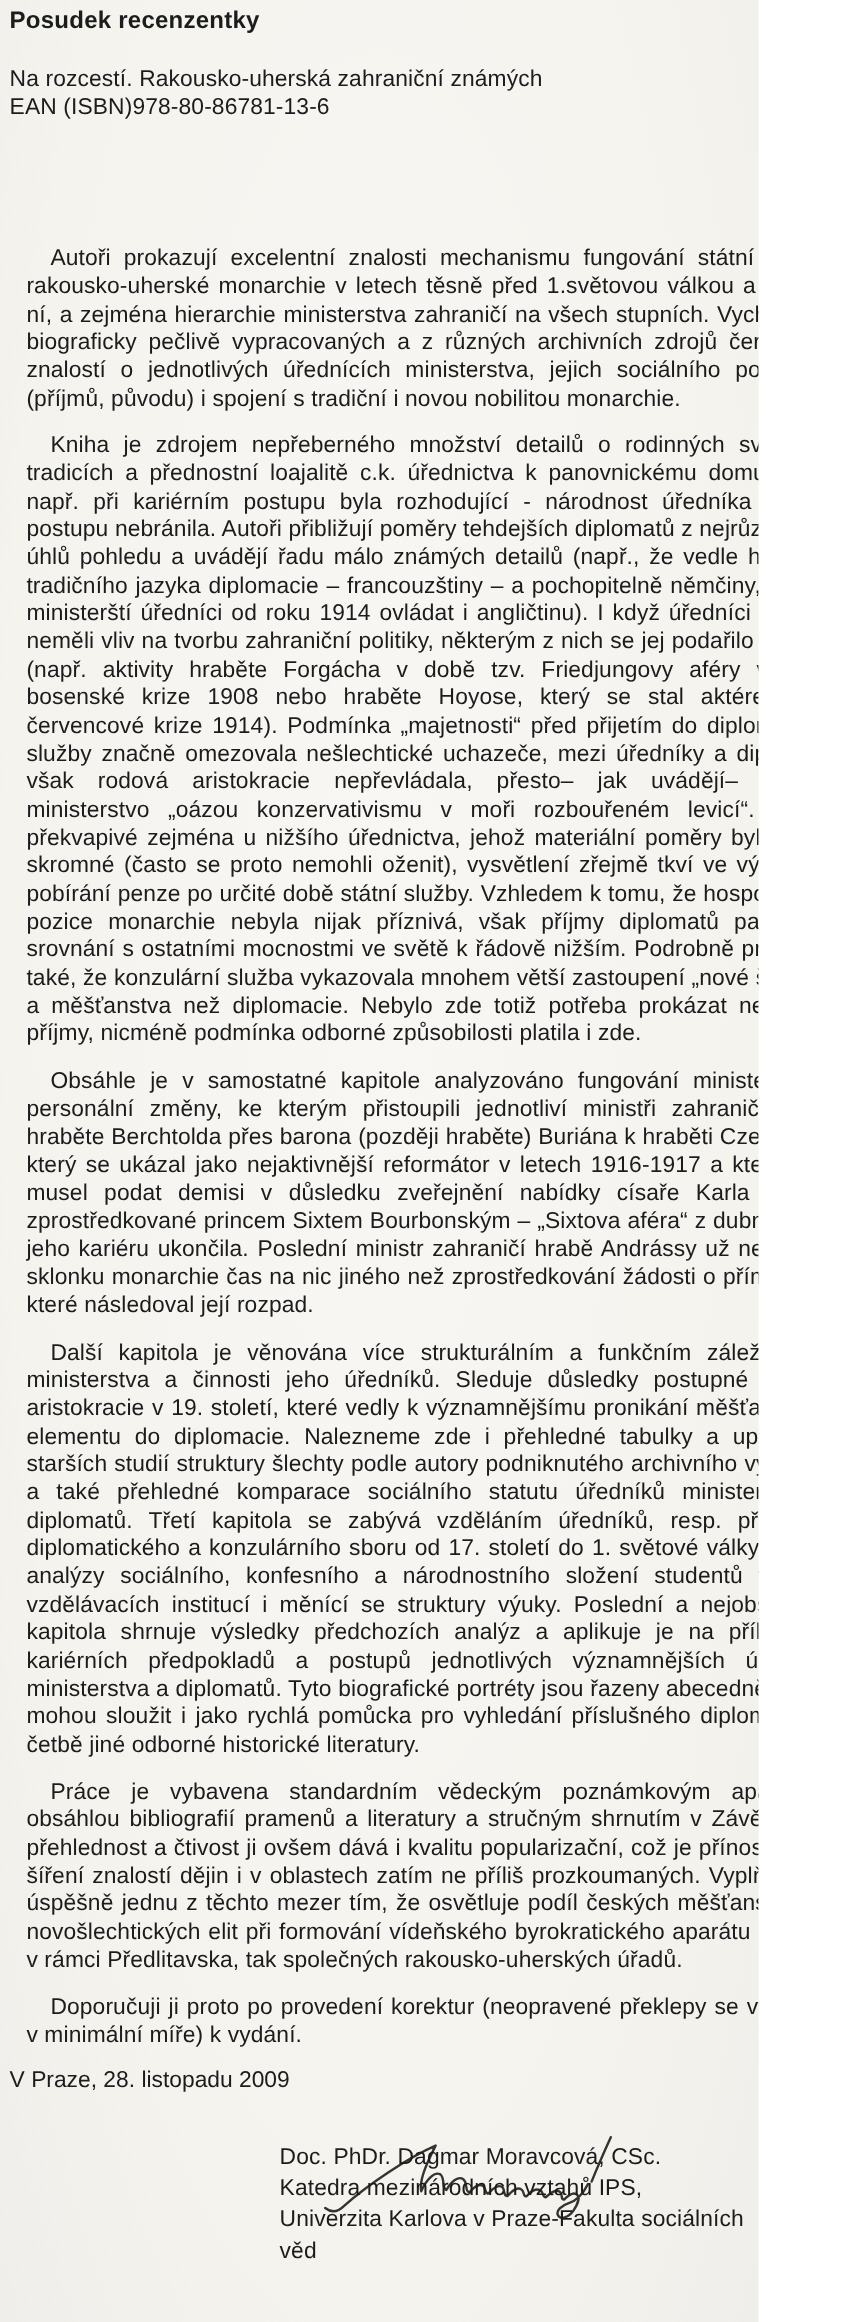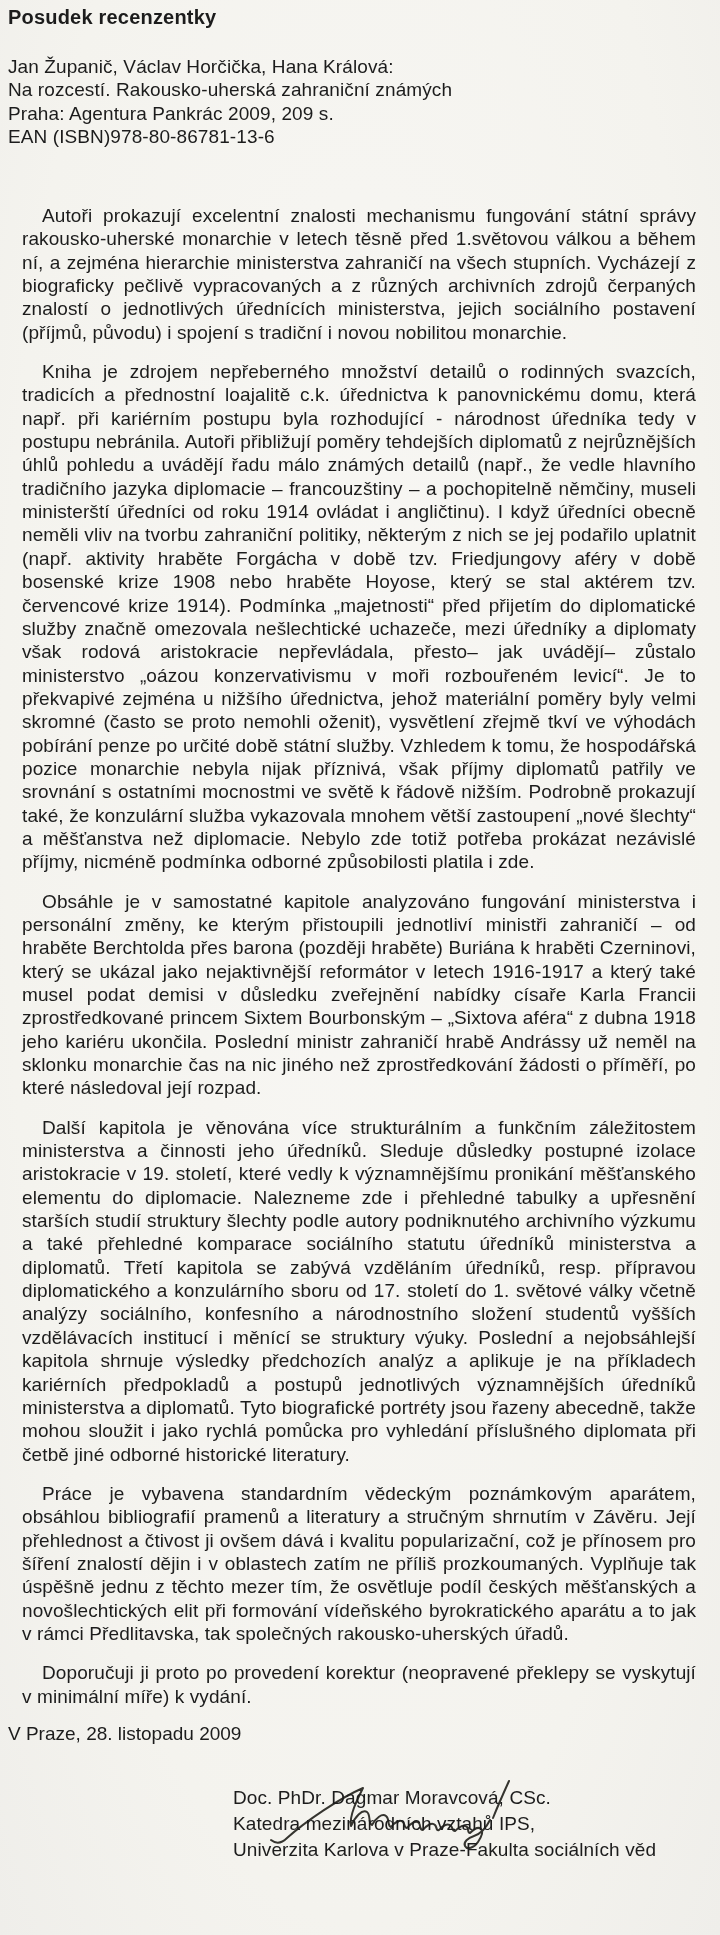--- a/index.html
+++ b/index.html
@@ -1,18 +1,18 @@
 <!DOCTYPE html>
 <html><head>
 <meta charset="utf-8">
 <style>
   html,body{margin:0;padding:0;}
   .page{
     position:relative;
-    width:720px;
+    width:632px;
     height:1935px;
     background:#f6f5f1;
     background-image:radial-gradient(ellipse at 50% 40%, #f8f7f4 0%, #f4f3ee 70%, #efeeea 100%);
     font-family:"Liberation Sans", sans-serif;
     color:#1c1c1c;
     overflow:hidden;
   }
   .doc-title{
     position:absolute;
     top:6px; left:8px;
@@ -59,23 +59,21 @@
   }
 </style>
 </head>
 <body>
 
 <div class="page">
 
   <div class="doc-title">Posudek recenzentky</div>
 
   <div class="biblio">
-    <div>Jan Županič, Václav Horčička, Hana Králová:</div>
     <div>Na rozcestí. Rakousko-uherská zahraniční známých</div>
-    <div>Praha: Agentura Pankrác 2009, 209 s.</div>
     <div>EAN (ISBN)978-80-86781-13-6</div>
   </div>
 
   <div class="body-text">
     <p>Autoři prokazují excelentní znalosti mechanismu fungování státní správy rakousko-uherské monarchie v letech těsně před 1.světovou válkou a během ní, a zejména hierarchie ministerstva zahraničí na všech stupních. Vycházejí z biograficky pečlivě vypracovaných a z různých archivních zdrojů čerpaných znalostí o jednotlivých úřednících ministerstva, jejich sociálního postavení (příjmů, původu) i spojení s tradiční i novou nobilitou monarchie.</p>
     <p>Kniha je zdrojem nepřeberného množství detailů o rodinných svazcích, tradicích a přednostní loajalitě c.k. úřednictva k panovnickému domu, která např. při kariérním postupu byla rozhodující - národnost úředníka tedy v postupu nebránila. Autoři přibližují poměry tehdejších diplomatů z nejrůznějších úhlů pohledu a uvádějí řadu málo známých detailů (např., že vedle hlavního tradičního jazyka diplomacie – francouzštiny – a pochopitelně němčiny, museli ministerští úředníci od roku 1914 ovládat i angličtinu). I když úředníci obecně neměli vliv na tvorbu zahraniční politiky, některým z nich se jej podařilo uplatnit (např. aktivity hraběte Forgácha v době tzv. Friedjungovy aféry v době bosenské krize 1908 nebo hraběte Hoyose, který se stal aktérem tzv. červencové krize 1914). Podmínka „majetnosti“ před přijetím do diplomatické služby značně omezovala nešlechtické uchazeče, mezi úředníky a diplomaty však rodová aristokracie nepřevládala, přesto– jak uvádějí– zůstalo ministerstvo „oázou konzervativismu v moři rozbouřeném levicí“. Je to překvapivé zejména u nižšího úřednictva, jehož materiální poměry byly velmi skromné (často se proto nemohli oženit), vysvětlení zřejmě tkví ve výhodách pobírání penze po určité době státní služby. Vzhledem k tomu, že hospodářská pozice monarchie nebyla nijak příznivá, však příjmy diplomatů patřily ve srovnání s ostatními mocnostmi ve světě k řádově nižším. Podrobně prokazují také, že konzulární služba vykazovala mnohem větší zastoupení „nové šlechty“ a měšťanstva než diplomacie. Nebylo zde totiž potřeba prokázat nezávislé příjmy, nicméně podmínka odborné způsobilosti platila i zde.</p>
     <p>Obsáhle je v samostatné kapitole analyzováno fungování ministerstva i personální změny, ke kterým přistoupili jednotliví ministři zahraničí – od hraběte Berchtolda přes barona (později hraběte) Buriána k hraběti Czerninovi, který se ukázal jako nejaktivnější reformátor v letech 1916-1917 a který také musel podat demisi v důsledku zveřejnění nabídky císaře Karla Francii zprostředkované princem Sixtem Bourbonským – „Sixtova aféra“ z dubna 1918 jeho kariéru ukončila. Poslední ministr zahraničí hrabě Andrássy už neměl na sklonku monarchie čas na nic jiného než zprostředkování žádosti o příměří, po které následoval její rozpad.</p>
     <p>Další kapitola je věnována více strukturálním a funkčním záležitostem ministerstva a činnosti jeho úředníků. Sleduje důsledky postupné izolace aristokracie v 19. století, které vedly k významnějšímu pronikání měšťanského elementu do diplomacie. Nalezneme zde i přehledné tabulky a upřesnění starších studií struktury šlechty podle autory podniknutého archivního výzkumu a také přehledné komparace sociálního statutu úředníků ministerstva a diplomatů. Třetí kapitola se zabývá vzděláním úředníků, resp. přípravou diplomatického a konzulárního sboru od 17. století do 1. světové války včetně analýzy sociálního, konfesního a národnostního složení studentů vyšších vzdělávacích institucí i měnící se struktury výuky. Poslední a nejobsáhlejší kapitola shrnuje výsledky předchozích analýz a aplikuje je na příkladech kariérních předpokladů a postupů jednotlivých významnějších úředníků ministerstva a diplomatů. Tyto biografické portréty jsou řazeny abecedně, takže mohou sloužit i jako rychlá pomůcka pro vyhledání příslušného diplomata při četbě jiné odborné historické literatury.</p>
     <p>Práce je vybavena standardním vědeckým poznámkovým aparátem, obsáhlou bibliografií pramenů a literatury a stručným shrnutím v Závěru. Její přehlednost a čtivost ji ovšem dává i kvalitu popularizační, což je přínosem pro šíření znalostí dějin i v oblastech zatím ne příliš prozkoumaných. Vyplňuje tak úspěšně jednu z těchto mezer tím, že osvětluje podíl českých měšťanských a novošlechtických elit při formování vídeňského byrokratického aparátu a to jak v rámci Předlitavska, tak společných rakousko-uherských úřadů.</p>
     <p>Doporučuji ji proto po provedení korektur (neopravené překlepy se vyskytují v minimální míře) k vydání.</p>

